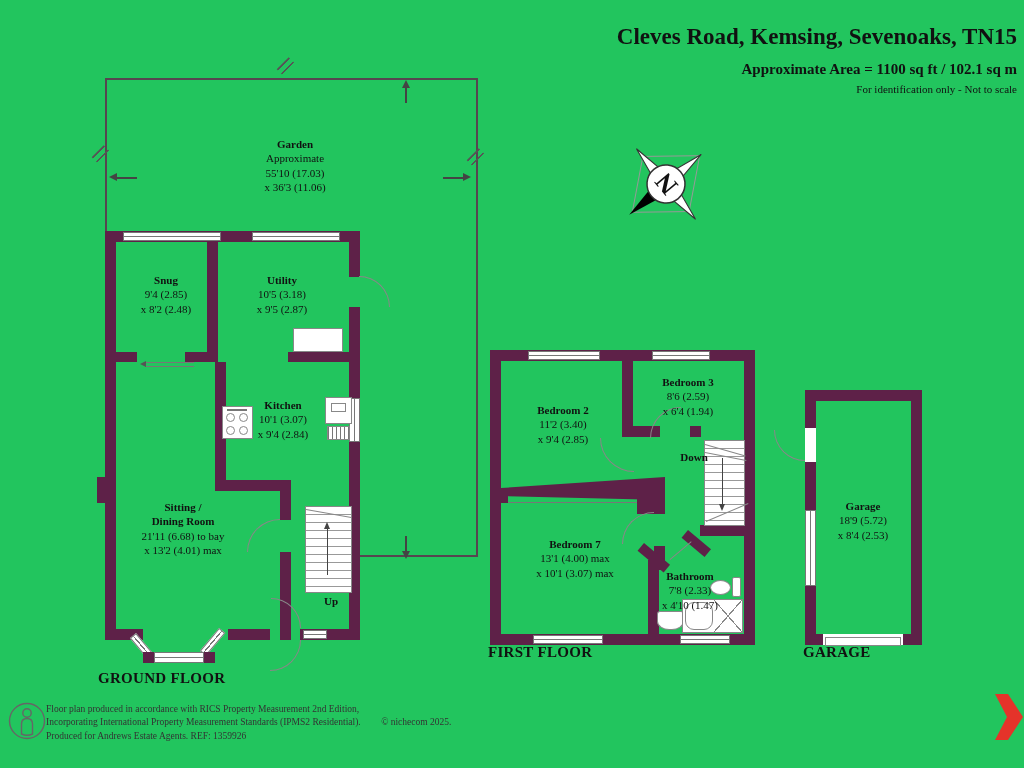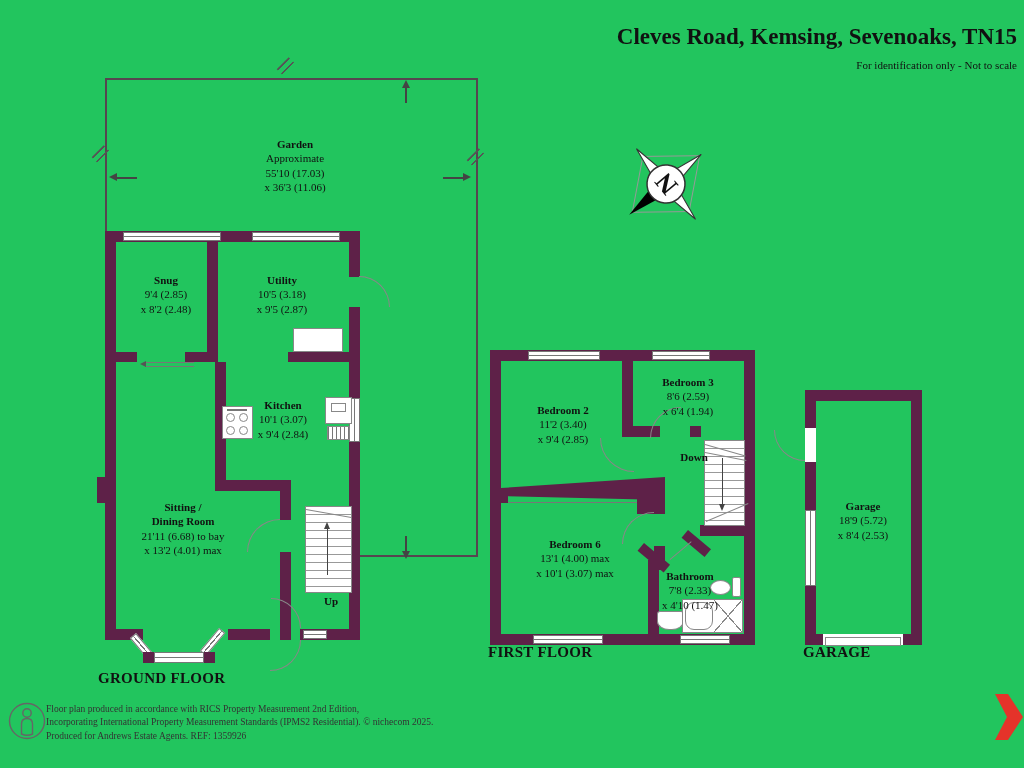--- a/index.html
+++ b/index.html
@@ -60,20 +60,21 @@
   .brand-name { position:absolute; left:880px; top:696px; font-size:31px; font-weight:bold;
                 color:var(--brand_purple,#4d2347); letter-spacing:-.5px; }
 </style>
 </head>
 <body>
 
 <div class="canvas">
 
   <div class="header">
     <div class="title">Cleves Road, Kemsing, Sevenoaks, TN15</div>
+    <div class="area-line">Approximate Area = 1100 sq ft / 102.1 sq m</div>
     <div class="note">For identification only - Not to scale</div>
   </div>
 
   <div>
     <div class="gl" style="left:105px;top:78px;width:373px;height:2px"></div>
     <div class="gl" style="left:105px;top:78px;width:2px;height:158px"></div>
     <div class="gl" style="left:476px;top:78px;width:2px;height:479px"></div>
     <div class="gl" style="left:357px;top:555px;width:121px;height:2px"></div>
     <div class="hatch" style="left:277px;top:62px"></div>
     <div class="hatch" style="left:92px;top:150px"></div>
@@ -236,21 +237,21 @@
       <div class="rn">Bedroom 2</div>
       <div>11'2 (3.40)</div>
       <div>x 9'4 (2.85)</div>
     </div>
     <div class="label" style="left:688px;top:375px">
       <div class="rn">Bedroom 3</div>
       <div>8'6 (2.59)</div>
       <div>x 6'4 (1.94)</div>
     </div>
     <div class="label" style="left:575px;top:537px">
-      <div class="rn">Bedroom 6</div>
+      <div class="rn">Bedroom 7</div>
       <div>13'1 (4.00) max</div>
       <div>x 10'1 (3.07) max</div>
     </div>
     <div class="label" style="left:690px;top:569px">
       <div class="rn">Bathroom</div>
       <div>7'8 (2.33)</div>
       <div>x 4'10 (1.47)</div>
     </div>
     <div class="caption" style="left:488px;top:644px">FIRST FLOOR</div>
   </div>
@@ -275,21 +276,21 @@
 
   <svg style="position:absolute;left:7px;top:701px" width="40" height="40" viewBox="0 0 40 40">
     <circle cx="20" cy="20" r="17.5" fill="none" stroke="#666" stroke-width="1.4"></circle>
     <circle cx="20" cy="12" r="4.2" fill="none" stroke="#666" stroke-width="1.4"></circle>
     <path d="M14.5 33 L14.5 23 Q14.5 17.5 20 17.5 Q25.5 17.5 25.5 23 L25.5 33 Q20 35.5 14.5 33 Z" fill="none" stroke="#666" stroke-width="1.4"></path>
   </svg>
   <div class="footer-text">
     <div>Floor plan produced in accordance with RICS Property Measurement 2nd Edition,</div>
     <div>
       <span>Incorporating International Property Measurement Standards (IPMS2 Residential).</span>
-      <span style="margin-left:0">© nichecom 2025.</span>
+      <span style="margin-left:18px">© nichecom 2025.</span>
     </div>
     <div>
       <span>Produced for Andrews Estate Agents.</span>
       <span style="">REF: 1359926</span>
     </div>
   </div>
   <svg style="position:absolute;left:995px;top:694px" width="28" height="46" viewBox="0 0 28 46">
     <polygon points="0,0 13,0 28,23 13,46 0,46 12,23" fill="var(--brand_red,#e5332a)"></polygon>
   </svg>
 

